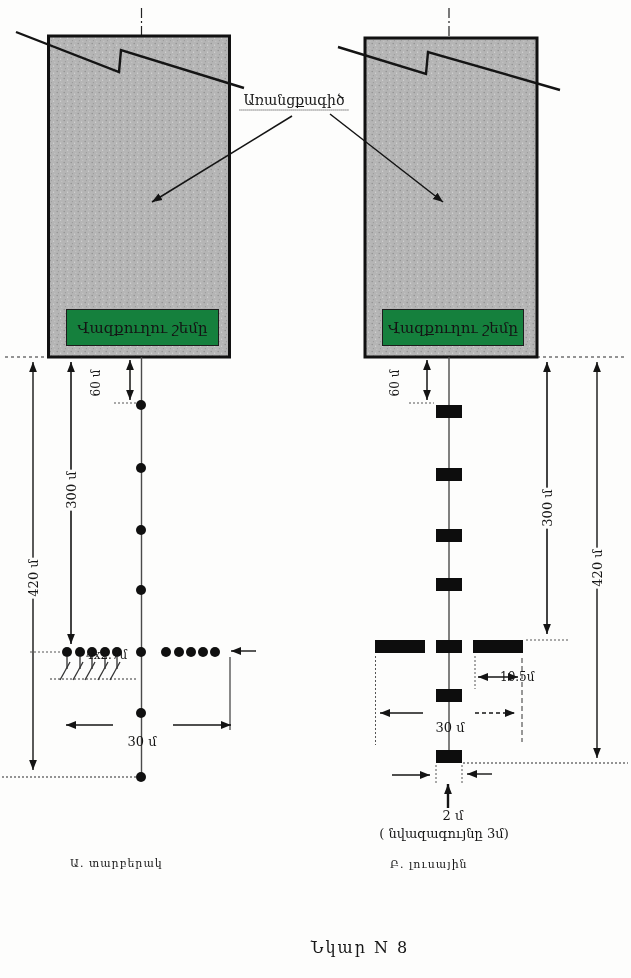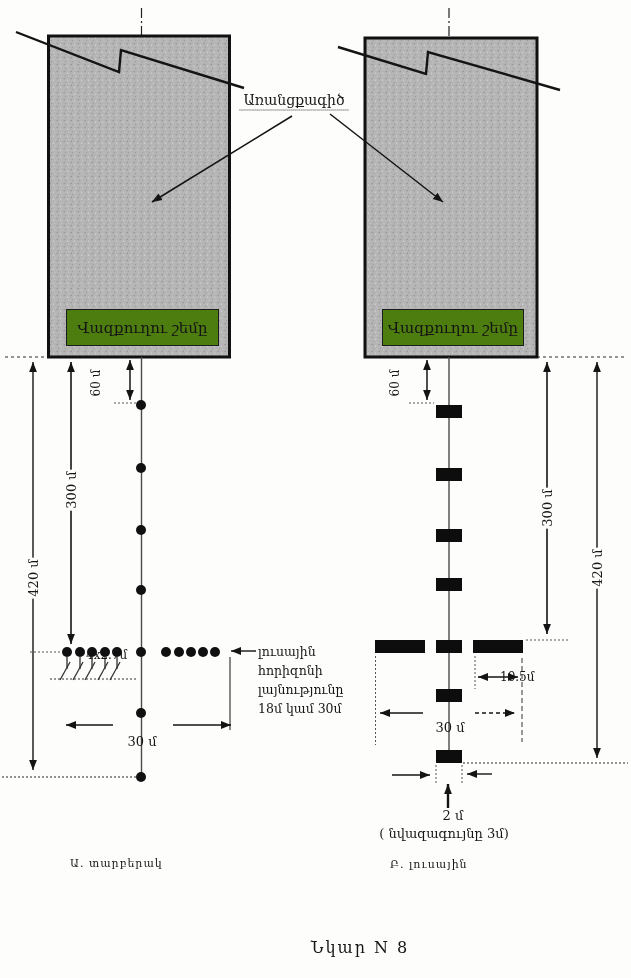--- a/index.html
+++ b/index.html
@@ -3,21 +3,21 @@
 <meta charset="utf-8">
 <style>
   html,body{margin:0;padding:0;background:#fff;}
   .page{position:relative;width:631px;height:978px;background:#fdfdfc;overflow:hidden;
         font-family:"DejaVu Serif","DejaVu Sans",serif;color:#141414;}
   svg{position:absolute;left:0;top:0;}
   .lbl{position:absolute;white-space:nowrap;color:#161616;}
   .ctr{transform:translate(-50%,-50%);}
   .rot{transform:translate(-50%,-50%) rotate(-90deg);}
   .wbg{background:#fdfdfc;padding:0 2px;}
-  .bbox{position:absolute;background:#4d7c0f;border:1.5px solid #1c1c1c;
+  .bbox{position:absolute;background:#15803d;border:1.5px solid #1c1c1c;
         display:flex;align-items:center;justify-content:center;font-size:15px;}
   .axis-lbl{border-bottom:1.5px dotted #333;padding:0 4px 2px 4px;font-size:14px;}
   .note{line-height:19px;font-size:12.5px;}
   .small{font-size:12px;}
   .mid{font-size:13px;}
   .title{font-size:11px;letter-spacing:1px;}
   .cap{font-size:16px;letter-spacing:2px;}
 </style>
 </head>
 <body>
@@ -166,26 +166,20 @@
 <div class="bbox" style="left:382px;top:309px;width:140px;height:35px;">
   <span>Վազքուղու շեմը</span>
 </div>
 
 <div class="lbl rot small" style="left:96px;top:383px;">60 մ</div>
 <div class="lbl rot mid wbg" style="left:71px;top:490px;">300 մ</div>
 <div class="lbl rot mid wbg" style="left:33px;top:578px;">420 մ</div>
 <div class="lbl small" style="left:86px;top:648px;">4x2.7մ</div>
 <div class="lbl ctr mid" style="left:142px;top:741px;">30 մ</div>
 
-<div class="lbl note" style="left:258px;top:642px;">
-  <div>լուսային</div>
-  <div>հորիզոնի</div>
-  <div>լայնությունը</div>
-  <div>18մ կամ 30մ</div>
-</div>
 
 <div class="lbl rot small" style="left:395px;top:383px;">60 մ</div>
 <div class="lbl rot mid wbg" style="left:547px;top:508px;">300 մ</div>
 <div class="lbl rot mid wbg" style="left:597px;top:568px;">420 մ</div>
 <div class="lbl small" style="left:500px;top:670px;">10.5մ</div>
 <div class="lbl ctr mid" style="left:450px;top:727px;">30 մ</div>
 <div class="lbl ctr mid" style="left:453px;top:815px;">2 մ</div>
 <div class="lbl ctr mid" style="left:444px;top:833px;">( նվազագույնը 3մ)</div>
 
 <div class="lbl title" style="left:70px;top:857px;">Ա. տարբերակ</div>

